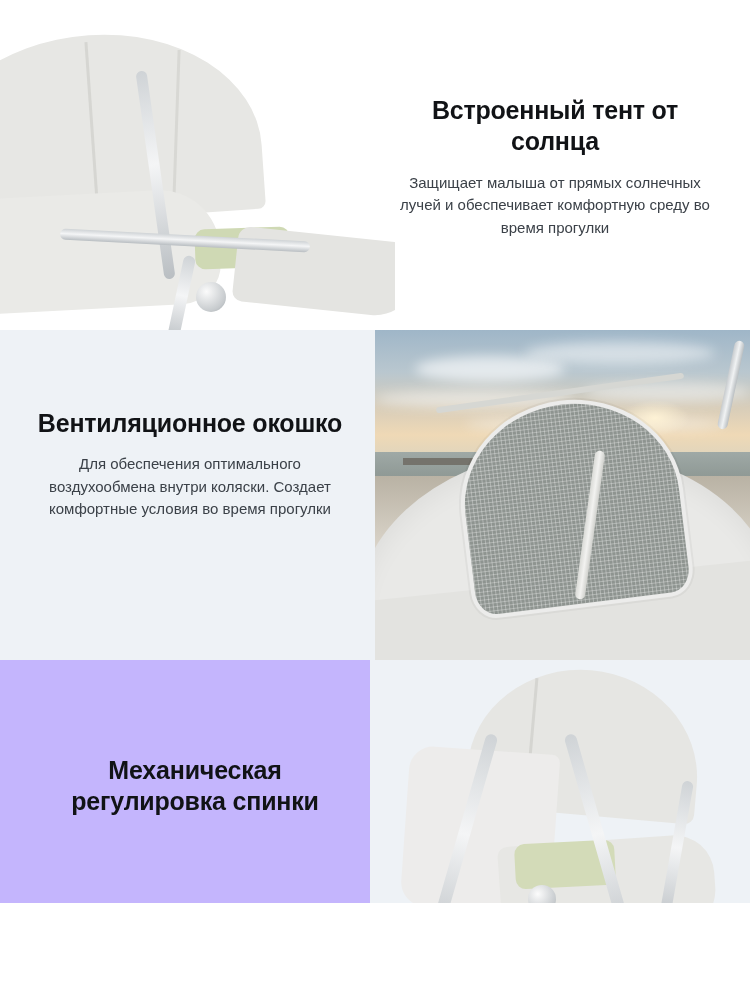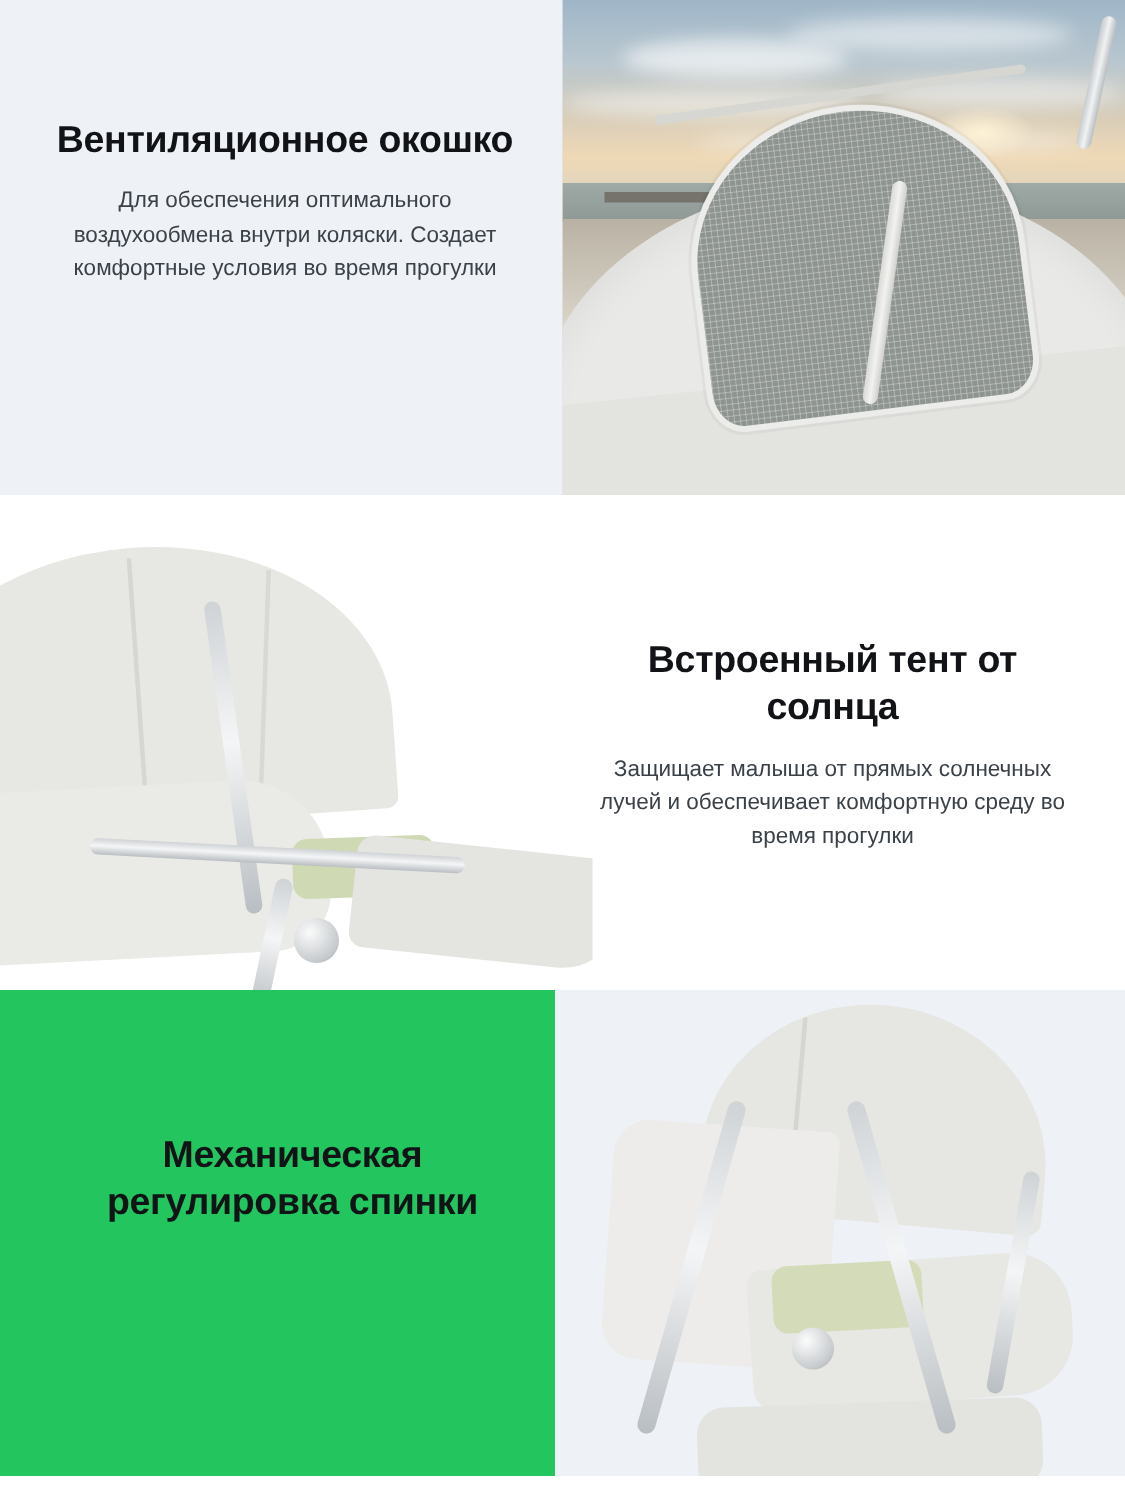--- a/index.html
+++ b/index.html
@@ -21,21 +21,21 @@
 
   
   .section {
     position: relative;
     width: 750px;
     box-sizing: border-box;
     overflow: hidden;
   }
   .sec1 { height: 330px; background: #eef2f6; }
   .sec2 { height: 330px; background: #ffffff; }
-  .sec3 { height: 324px; background: #22c55e; }
+  .sec3 { height: 243px; background: #c4b5fd; }
 
   .text-block {
     position: absolute;
     box-sizing: border-box;
   }
   .headline {
     font-size: 25px;
     font-weight: bold;
     color: #111316;
     line-height: 1.25;
@@ -355,20 +355,42 @@
     width: 28px;
     height: 28px;
     border-radius: 50%;
     background: radial-gradient(circle at 35% 32%, #fcfcfc, #c6cacd 70%, #9aa0a4);
   }
 </style>
 </head>
 <body>
 
 <div class="page">
+
+  <div class="section sec2">
+
+    <div class="s2-photo">
+      <div class="frame-bar fb1"></div>
+      <div class="canopy"></div>
+      <div class="canopy-seam"></div>
+      <div class="canopy-seam2"></div>
+      <div class="basket"></div>
+      <div class="green-pad"></div>
+      <div class="footrest"></div>
+      <div class="frame-bar fb2"></div>
+      <div class="frame-bar fb3"></div>
+      <div class="frame-bar fb4"></div>
+      <div class="hub"></div>
+    </div>
+
+    <div class="text-block s2-text">
+      <h2 class="headline">Встроенный тент от солнца</h2>
+      <p class="body-copy">Защищает малыша от прямых солнечных лучей и обеспечивает комфортную среду во время прогулки</p>
+    </div>
+  </div>
 
   <div class="section sec1">
 
     <div class="s1-photo">
       <div class="sky"></div>
       <div class="cloud c1"></div>
       <div class="cloud c2"></div>
       <div class="cloud c3"></div>
       <div class="cloud c4"></div>
       <div class="cloud c5"></div>
@@ -383,42 +405,20 @@
       <div class="mesh"></div>
       <div class="mesh-strip"></div>
     </div>
 
     <div class="text-block s1-text">
       <h2 class="headline">Вентиляционное окошко</h2>
       <p class="body-copy">Для обеспечения оптимального воздухообмена внутри коляски. Создает комфортные условия во время прогулки</p>
     </div>
   </div>
 
-  <div class="section sec2">
-
-    <div class="s2-photo">
-      <div class="frame-bar fb1"></div>
-      <div class="canopy"></div>
-      <div class="canopy-seam"></div>
-      <div class="canopy-seam2"></div>
-      <div class="basket"></div>
-      <div class="green-pad"></div>
-      <div class="footrest"></div>
-      <div class="frame-bar fb2"></div>
-      <div class="frame-bar fb3"></div>
-      <div class="frame-bar fb4"></div>
-      <div class="hub"></div>
-    </div>
-
-    <div class="text-block s2-text">
-      <h2 class="headline">Встроенный тент от солнца</h2>
-      <p class="body-copy">Защищает малыша от прямых солнечных лучей и обеспечивает комфортную среду во время прогулки</p>
-    </div>
-  </div>
-
   <div class="section sec3">
 
     <div class="s3-photo">
       <div class="s3-canopy"></div>
       <div class="s3-canopy-seam"></div>
       <div class="s3-back"></div>
       <div class="s3-seat"></div>
       <div class="s3-green"></div>
       <div class="s3-basket"></div>
       <div class="frame-bar s3-fb1"></div>

